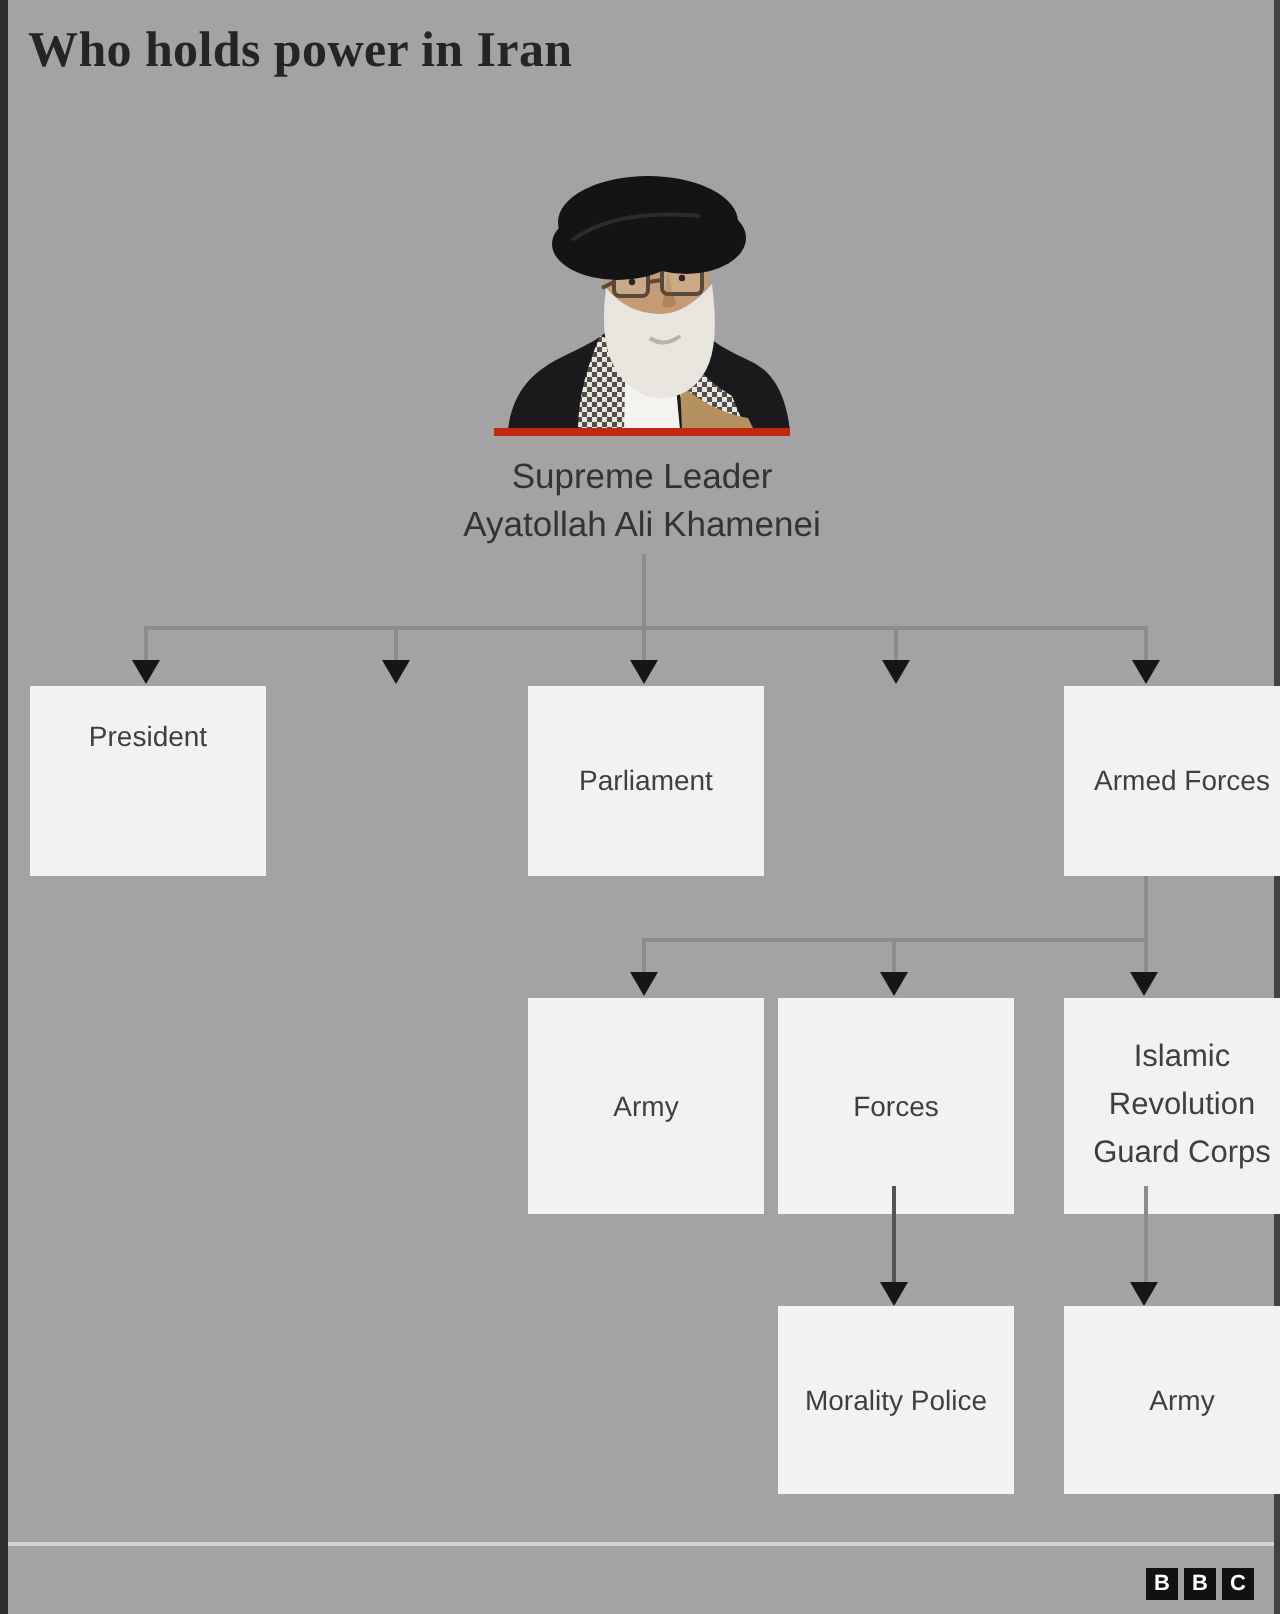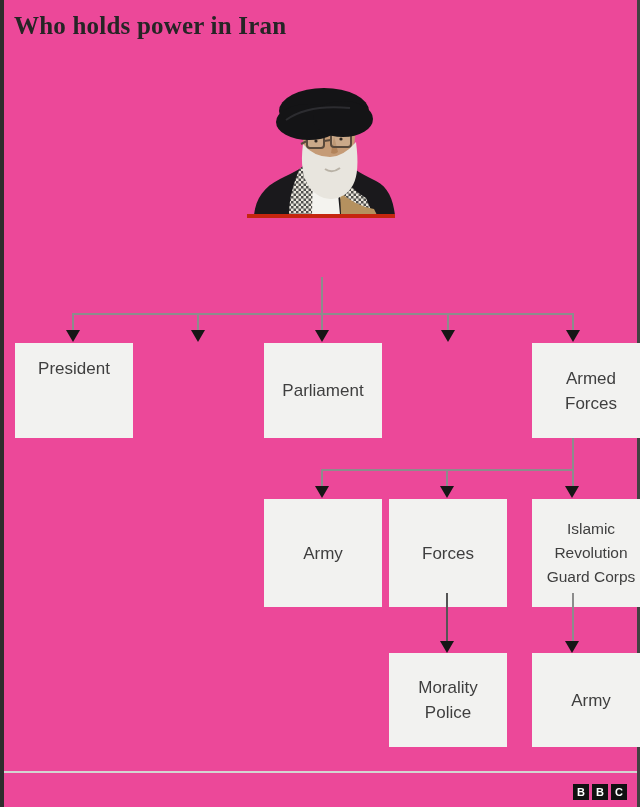--- a/index.html
+++ b/index.html
@@ -5,39 +5,39 @@
   :root{
     --line:#8c8c8c;
     --arrow:#161616;
     --box-bg:#f2f2f0;
     --box-text:#3f3f3f;
     --red:#c5260f;
   }
   html,body{margin:0;padding:0;}
   body{background:#ffffff;font-family:"Liberation Sans", sans-serif;}
   .stage{
-    position:relative;width:640px;height:807px;background:#ec4899;overflow:hidden;
+    position:relative;width:640px;height:807px;background:#a3a3a3;overflow:hidden;
   }
   .edge-left{position:absolute;left:0;top:0;width:4px;height:807px;background:#2d2d2d;}
   .edge-right{position:absolute;left:637px;top:0;width:3px;height:807px;background:#424242;}
   .title{
     position:absolute;left:14px;top:12px;width:600px;
     font-family:"Liberation Serif", serif;font-weight:bold;font-size:25px;
     color:#252525;letter-spacing:.2px;
   }
   .portrait{position:absolute;left:246px;top:86px;width:152px;height:129px;}
   .red-underline{position:absolute;left:247px;top:214px;width:148px;height:4px;background:var(--red);}
   .leader-name{
     position:absolute;left:171px;top:226px;width:300px;text-align:center;
     font-size:17.5px;line-height:24px;color:#333333;
   }
   .box{
     position:absolute;width:118px;background:var(--box-bg);
     display:flex;align-items:center;justify-content:center;text-align:center;
-    font-size:17px;line-height:25px;color:var(--box-text);padding:0 6px;box-sizing:border-box;
+    font-size:14px;line-height:25px;color:var(--box-text);padding:0 6px;box-sizing:border-box;
   }
   .row1{top:343px;height:95px;}
   .row2{top:499px;height:108px;}
   .row3{top:653px;height:94px;}
   .c1{left:15px;}.c2{left:140px;}.c3{left:264px;}.c4{left:389px;}.c5{left:532px;}
   .align-top{align-items:flex-start;padding-top:13px;}
   .small-text{font-size:15.5px;line-height:24px;}
   .vline{position:absolute;width:2px;background:var(--line);}
   .hline{position:absolute;height:2px;background:var(--line);}
   .arrow{
@@ -94,20 +94,24 @@
     <circle cx="70" cy="55" r="1.6" fill="#2e2620"></circle>
     <circle cx="95" cy="53" r="1.6" fill="#2e2620"></circle>
 
     <ellipse cx="78" cy="25" rx="45" ry="23" fill="#141416"></ellipse>
     <ellipse cx="63" cy="36" rx="33" ry="18" fill="#141416"></ellipse>
     <ellipse cx="97" cy="33" rx="30" ry="18" fill="#141416"></ellipse>
     <path d="M40 34 Q62 18 104 22" stroke="#2c2c30" stroke-width="2" fill="none"></path>
   </svg>
   <div class="red-underline"></div>
 
+  <div class="leader-name">
+    <div>Supreme Leader</div>
+    <div>Ayatollah Ali Khamenei</div>
+  </div>
 
   <div class="vline" style="left:321px;top:277px;height:54px;"></div>
   <div class="hline" style="left:73px;top:313px;width:500px;"></div>
   <div class="vline" style="left:72px;top:313px;height:18px;"></div>
   <div class="vline" style="left:197px;top:313px;height:18px;"></div>
   <div class="vline" style="left:447px;top:313px;height:18px;"></div>
   <div class="vline" style="left:572px;top:313px;height:18px;"></div>
   <div class="arrow" style="left:66px;top:330px;"></div>
   <div class="arrow" style="left:191px;top:330px;"></div>
   <div class="arrow" style="left:315px;top:330px;"></div>

